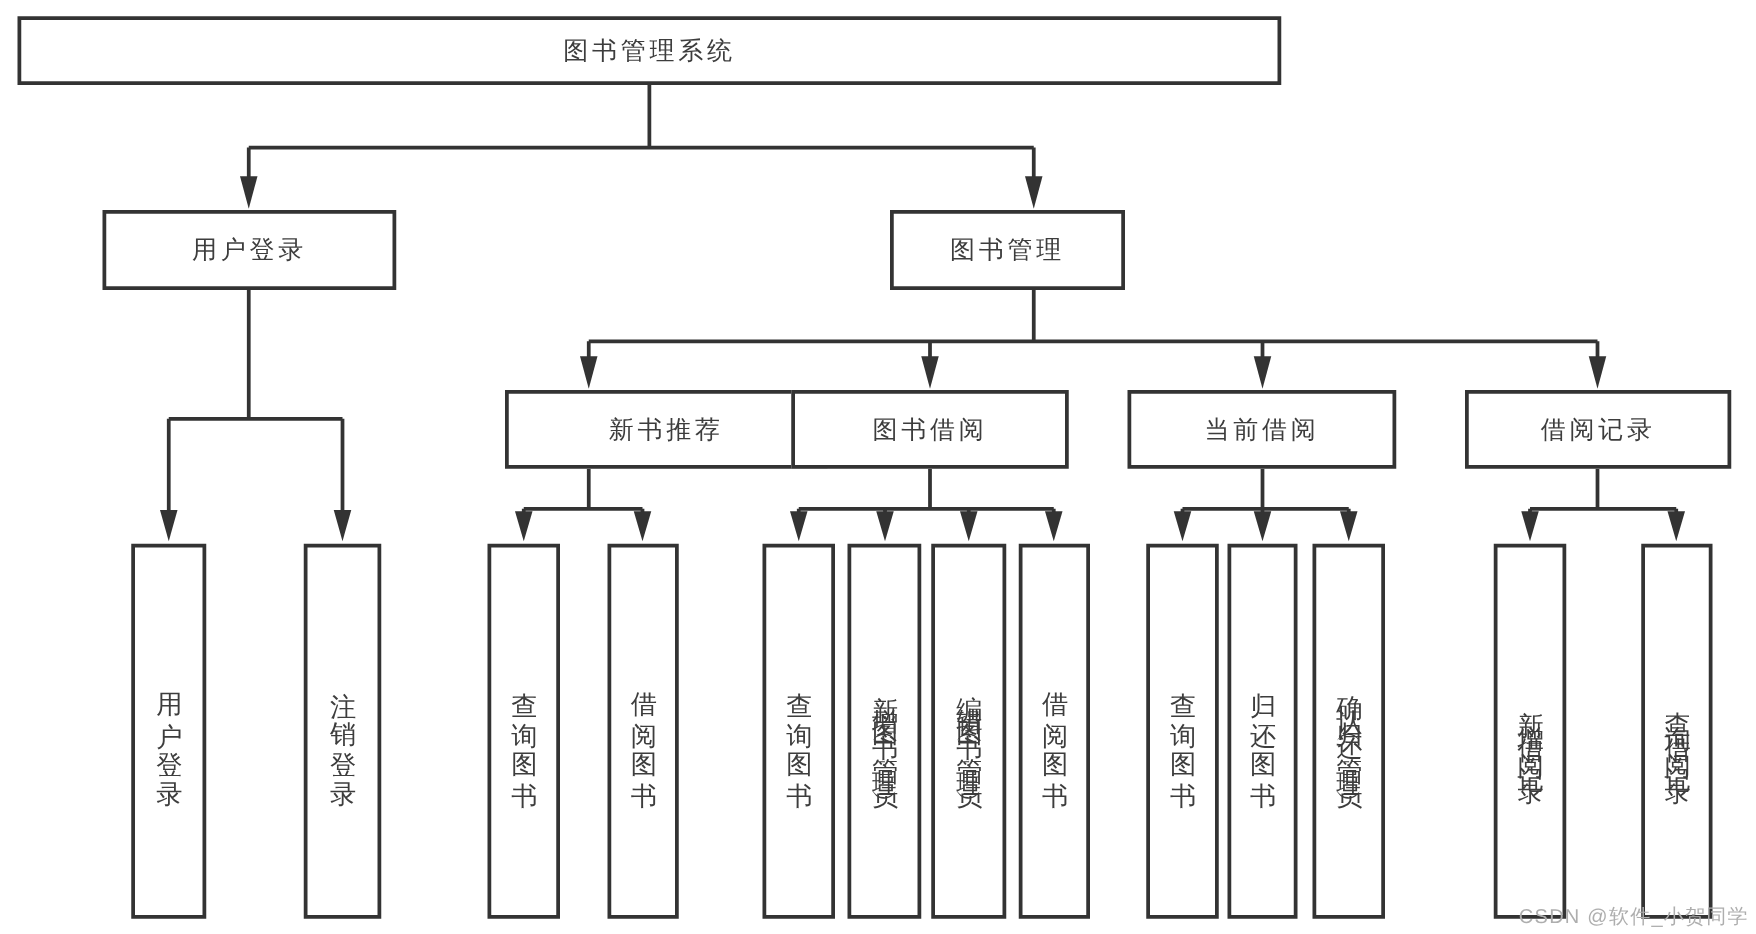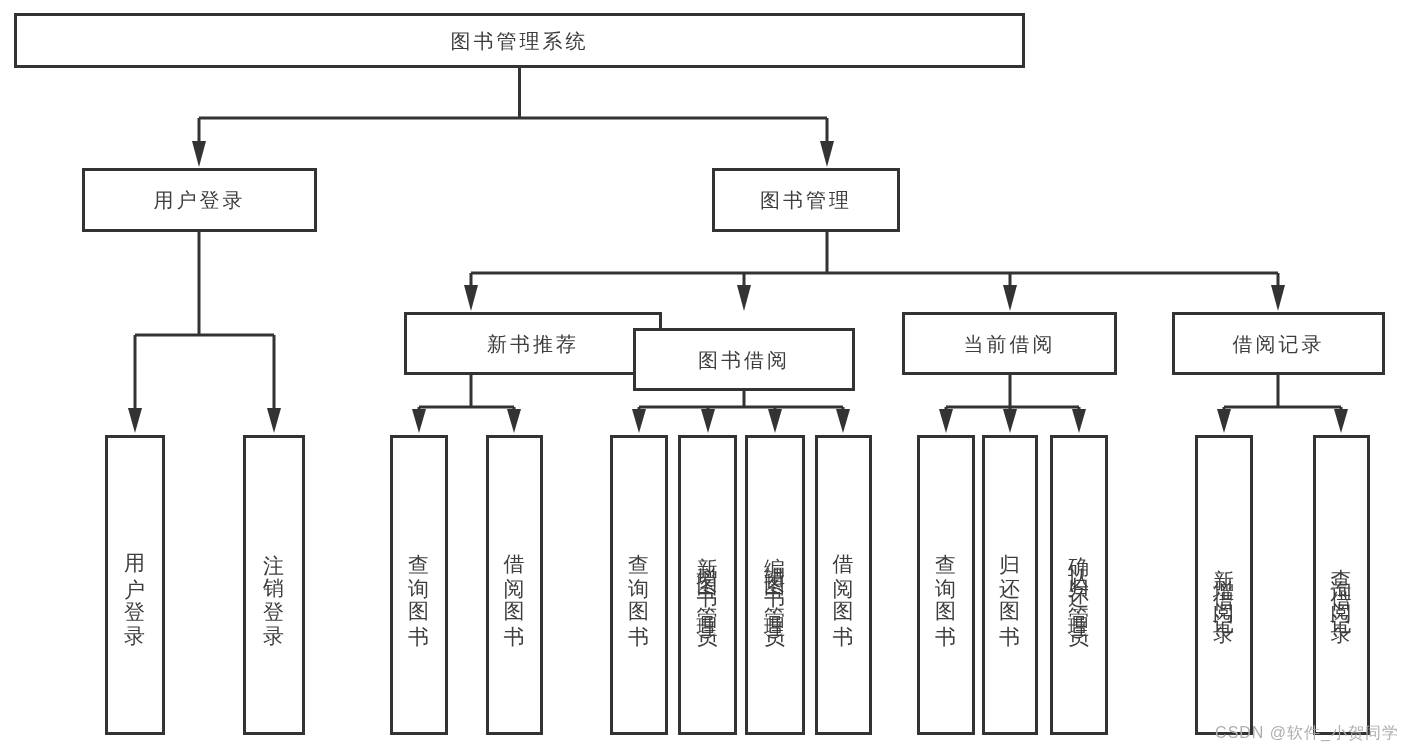--- a/index.html
+++ b/index.html
@@ -38,21 +38,21 @@
   .v4{letter-spacing:24px;}
   .v6{letter-spacing:11px;}
   .v9{letter-spacing:10px;}
   
   .n-root{left:14px;top:13px;width:1011px;height:55px;}
   
   .n-l2a{left:82px;top:168px;width:235px;height:64px;}
   .n-l2b{left:712px;top:168px;width:188px;height:64px;}
   
   .n-l3a{left:363px;top:312px;width:258px;height:63px;margin-left:41px;}
-  .n-l3b{left:633px;top:312px;width:222px;height:63px;margin-top:16px;}
+  .n-l3b{left:633px;top:312px;width:222px;height:63px;}
   .n-l3c{left:902px;top:312px;width:215px;height:63px;}
   .n-l3d{left:1172px;top:312px;width:213px;height:63px;}
   
   .leaf{top:435px;height:300px;}
   .n-g1a{left:105px;width:60px;}
   .n-g1b{left:243px;width:62px;}
   .n-g2a{left:390px;width:58px;}
   .n-g2b{left:486px;width:57px;}
   .n-g3a{left:610px;width:58px;}
   .n-g3b{left:678px;width:59px;}

